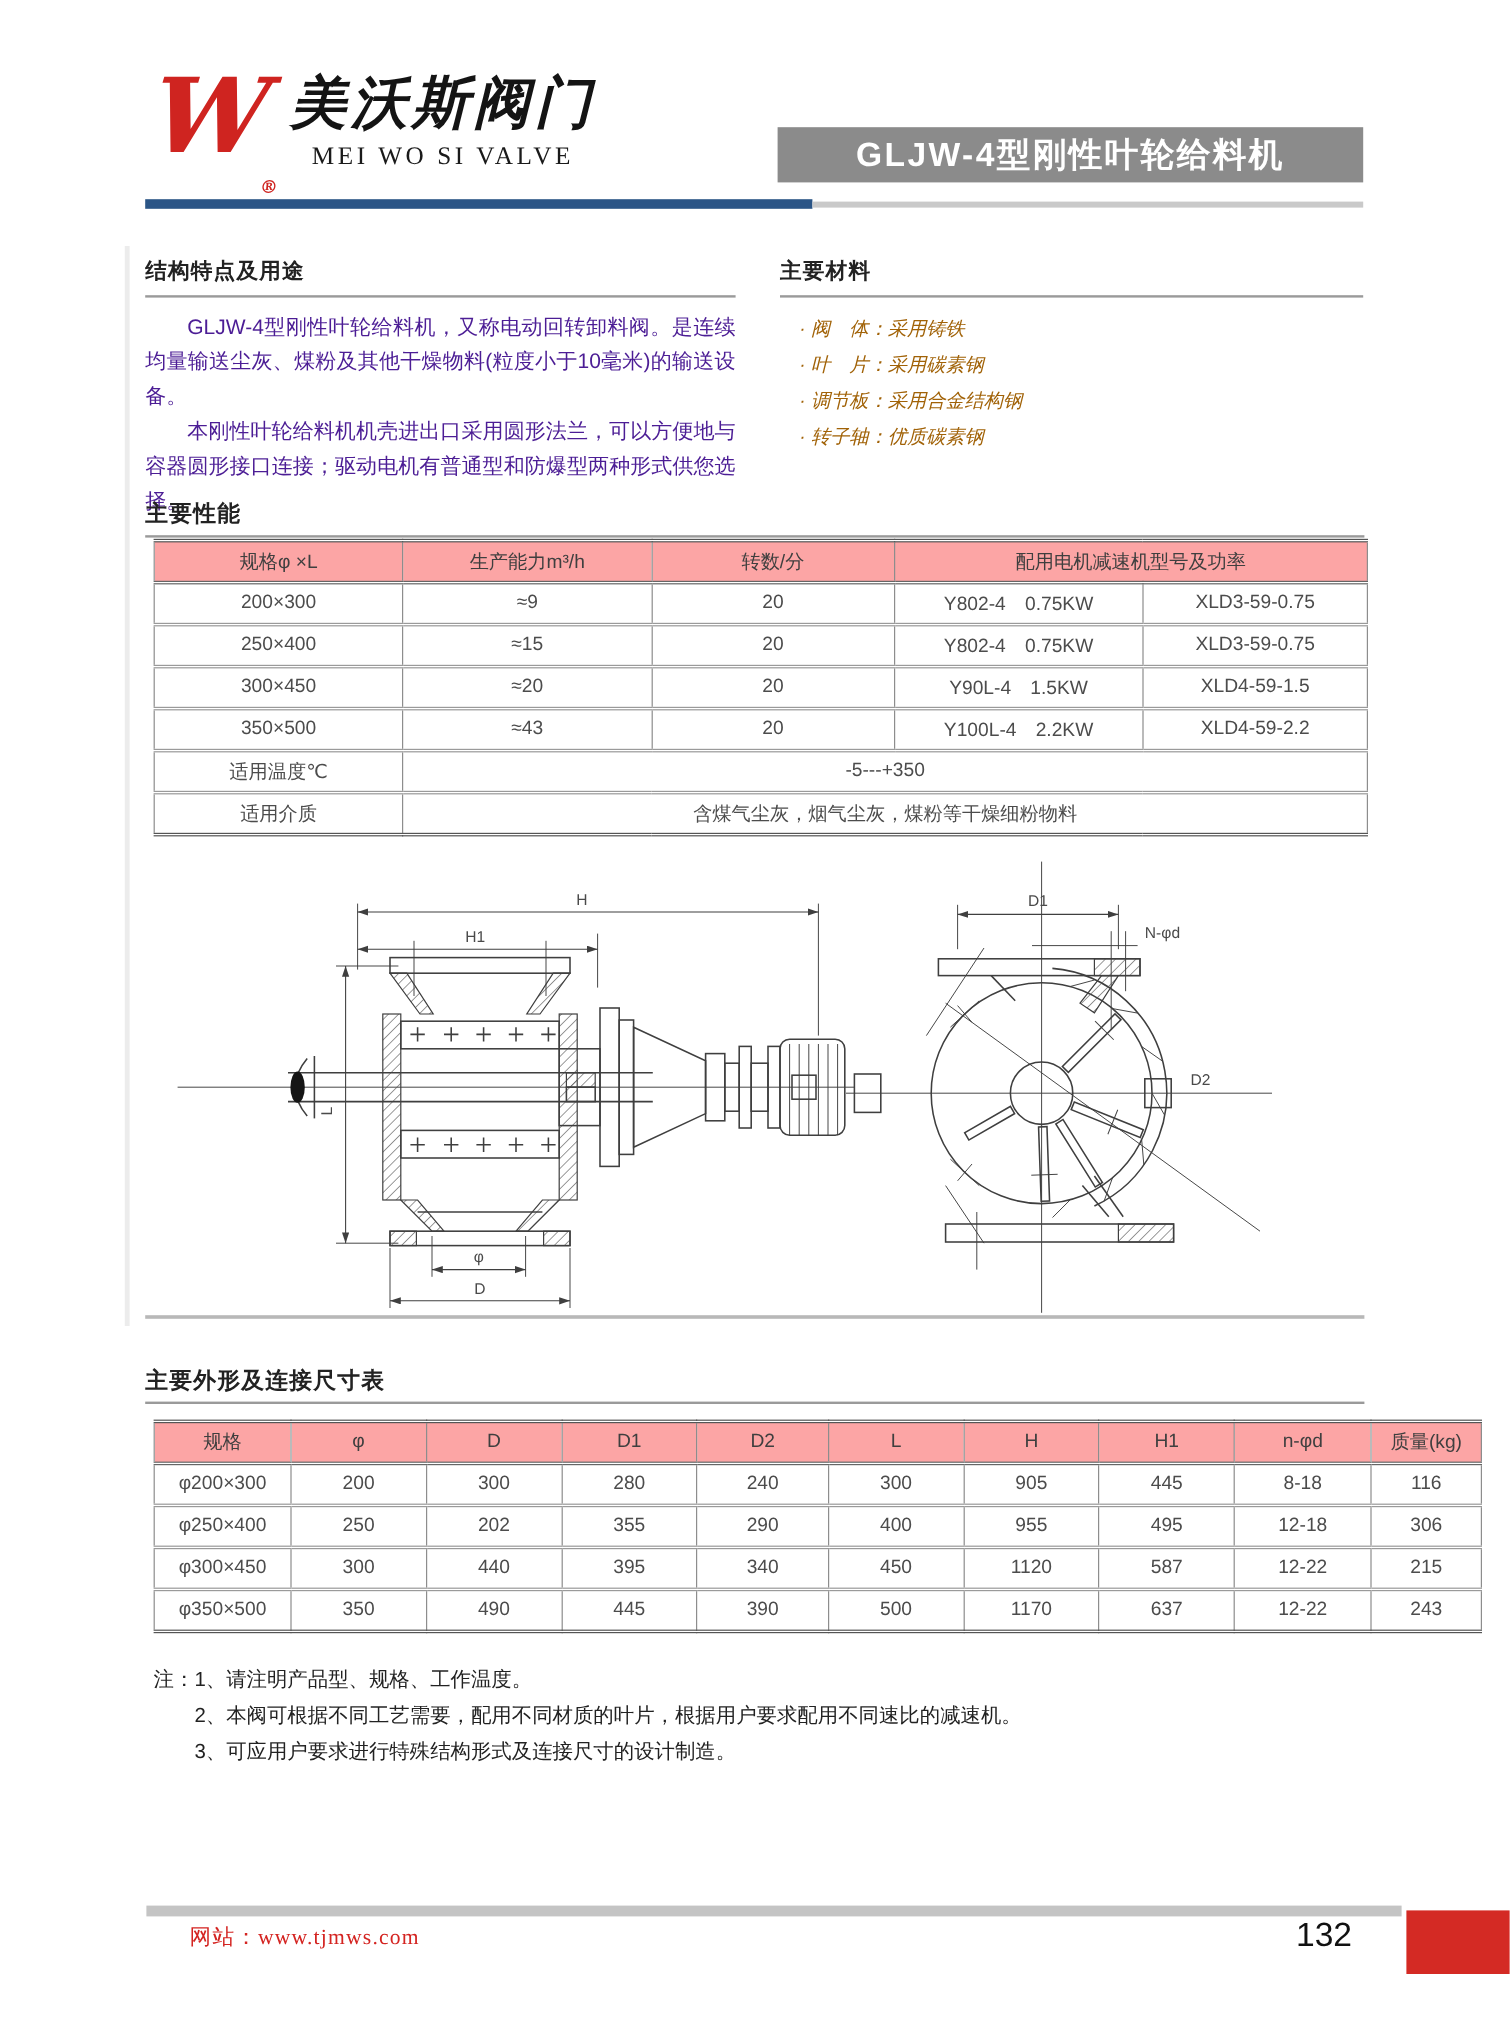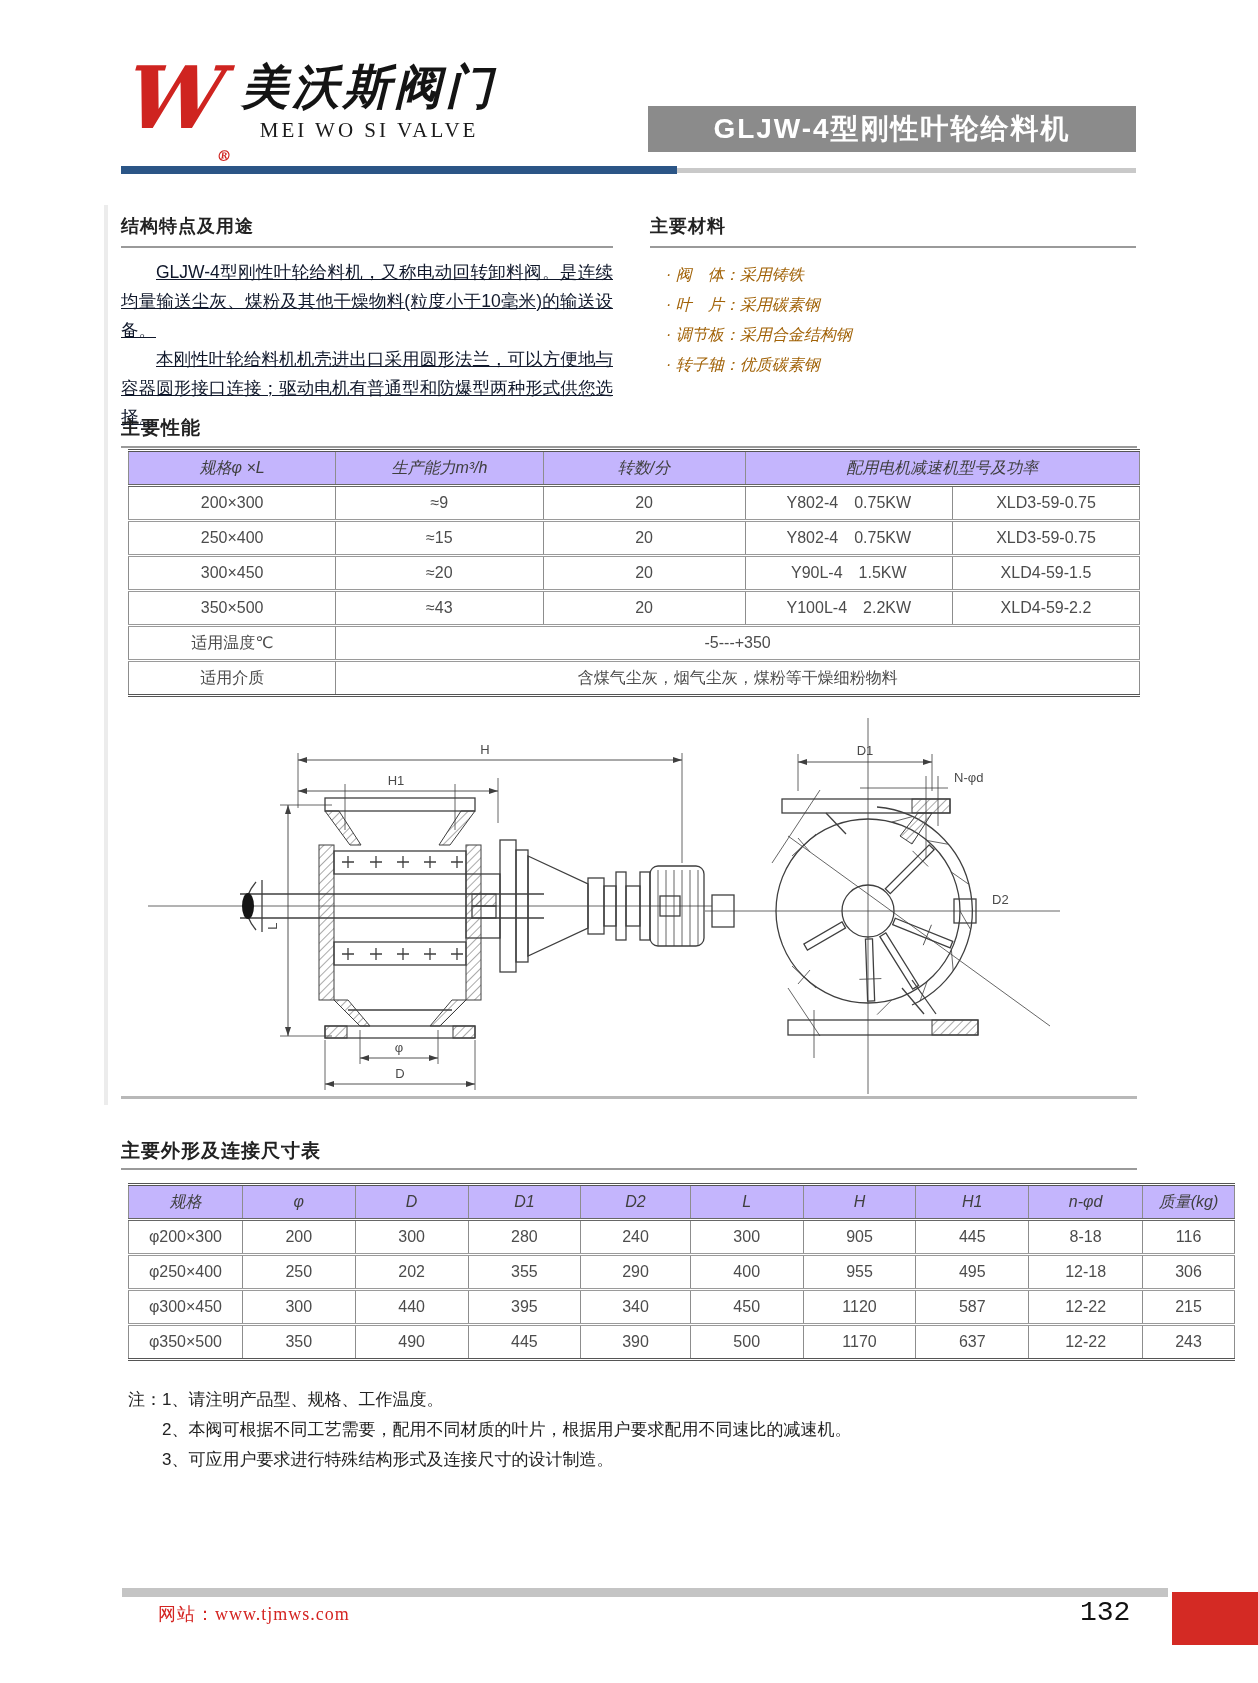--- a/index.html
+++ b/index.html
@@ -23,34 +23,34 @@
     display:flex;align-items:center;justify-content:center;}
   .banner span{color:#ffffff;font-weight:bold;font-size:28px;letter-spacing:2px;white-space:nowrap;}
   .rule-blue{left:121px;top:166px;width:556px;height:8px;background:#2b5586;}
   .rule-gray{left:677px;top:168px;width:459px;height:5px;background:#c9c9c9;}
   .edge-line{left:104px;top:205px;width:4px;height:900px;background:#ececec;}
   
   .sec-title{font-weight:bold;font-size:18px;color:#222;letter-spacing:1px;}
   .title-rule{height:2px;background:#9a9a9a;}
   .features{left:121px;top:214px;width:492px;}
   .features .title-rule{margin-top:8px;}
-  .para{font-size:17.5px;line-height:29px;color:#0f172a;text-align:justify;text-indent:2em;margin:0;text-decoration:underline;}
+  .para{font-size:17.5px;line-height:29px;color:#4c1d95;text-align:justify;text-indent:2em;margin:0;}
   .paras{margin-top:10px;}
   .materials{left:650px;top:214px;width:486px;}
   .materials .title-rule{margin-top:8px;}
   .mat-list{margin-top:12px;padding-left:16px;}
   .mat-item{font-size:16px;line-height:30px;color:#a16207;font-style:italic;}
   
   .tbl-title{left:121px;font-weight:bold;font-size:19px;color:#222;letter-spacing:1px;}
   table{border-collapse:collapse;table-layout:fixed;width:100%;}
   .perf-wrap{left:128px;top:449px;width:1012px;}
   .dims-wrap{left:128px;top:1183px;width:1107px;}
   th,td{border:1px solid #8d8d8d;text-align:center;font-size:16px;color:#4c4c4c;
     padding:0;height:32px;font-weight:normal;overflow:hidden;white-space:nowrap;}
-  thead th{background:#c4b5fd;border-bottom:3px double #666;color:#3f3f3f;font-style:italic;}
+  thead th{background:#fca5a5;border-bottom:3px double #666;color:#3f3f3f;}
   table{border-top:3px double #555;border-bottom:3px double #555;}
   tbody tr td{border-bottom:3px double #9a9a9a;}
   tbody tr:last-child td{border-bottom:none;}
   
   .drawing{left:120px;top:658px;width:1020px;height:440px;}
   .ln{stroke:#3f3f3f;stroke-width:1.3;fill:none;}
   .thin{stroke:#3f3f3f;stroke-width:0.8;fill:none;}
   .dim{stroke:#3f3f3f;stroke-width:0.9;fill:none;}
   .hatched{fill:url(#hatch);stroke:#3f3f3f;stroke-width:1;}
   .dimtext{font-size:13px;fill:#4a4a4a;font-family:"Liberation Sans",sans-serif;}
@@ -58,21 +58,21 @@
   .dims-title-rule{left:121px;top:1168px;width:1016px;height:2px;background:#9a9a9a;}
   
   .notes{left:128px;top:1385px;width:1000px;font-size:17px;color:#222;}
   .notes-row{display:flex;}
   .notes-prefix{white-space:nowrap;line-height:30px;}
   .note-line{line-height:30px;}
   
   .footer-rule{left:122px;top:1588px;width:1046px;height:9px;background:#c4c4c4;}
   .website{left:158px;top:1602px;font-family:"Liberation Serif","DejaVu Serif",serif;
     font-size:18px;color:#d42421;letter-spacing:1px;}
-  .page-num{left:1080px;top:1597px;font-family:Liberation Mono, monospace;
+  .page-num{left:1080px;top:1597px;font-family:Liberation Sans, sans-serif;
     font-size:28px;color:#111;}
   .corner-block{left:1172px;top:1592px;width:86px;height:53px;background:#d42a24;}
 </style>
 </head>
 <body>
 
 <div class="abs logo-wrap">
   <div class="logo-mark"><span>W</span><span class="logo-reg">®</span></div>
   <div class="logo-text">
     <div class="logo-cn">美沃斯阀门</div>

